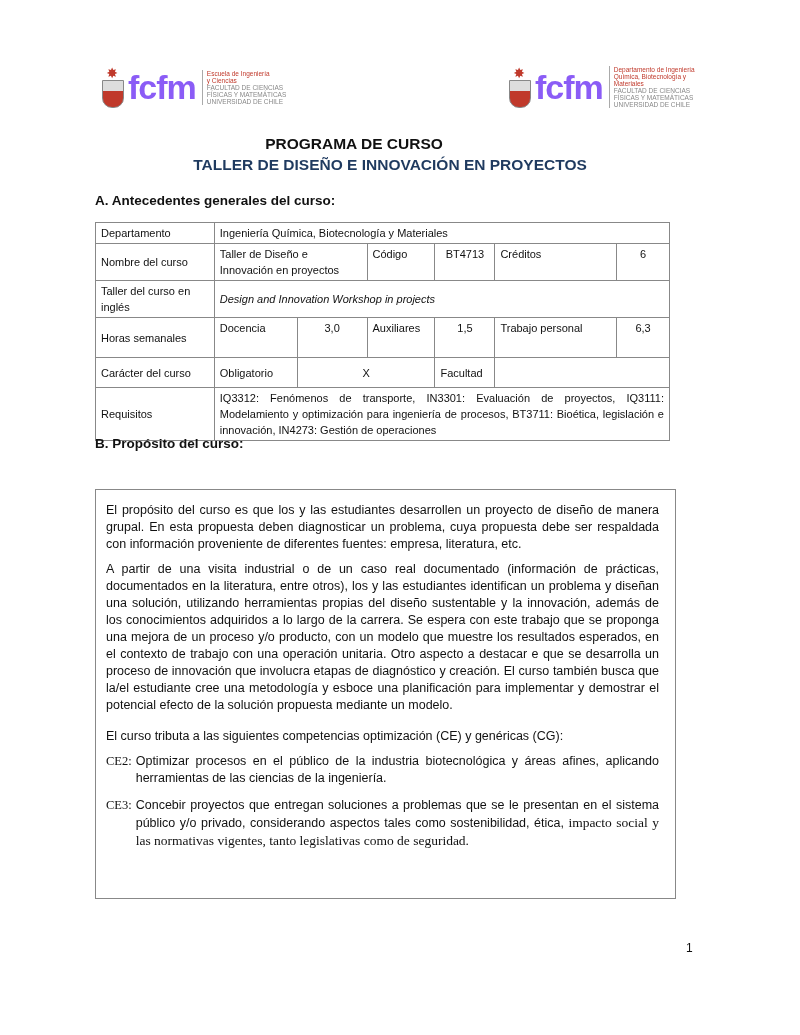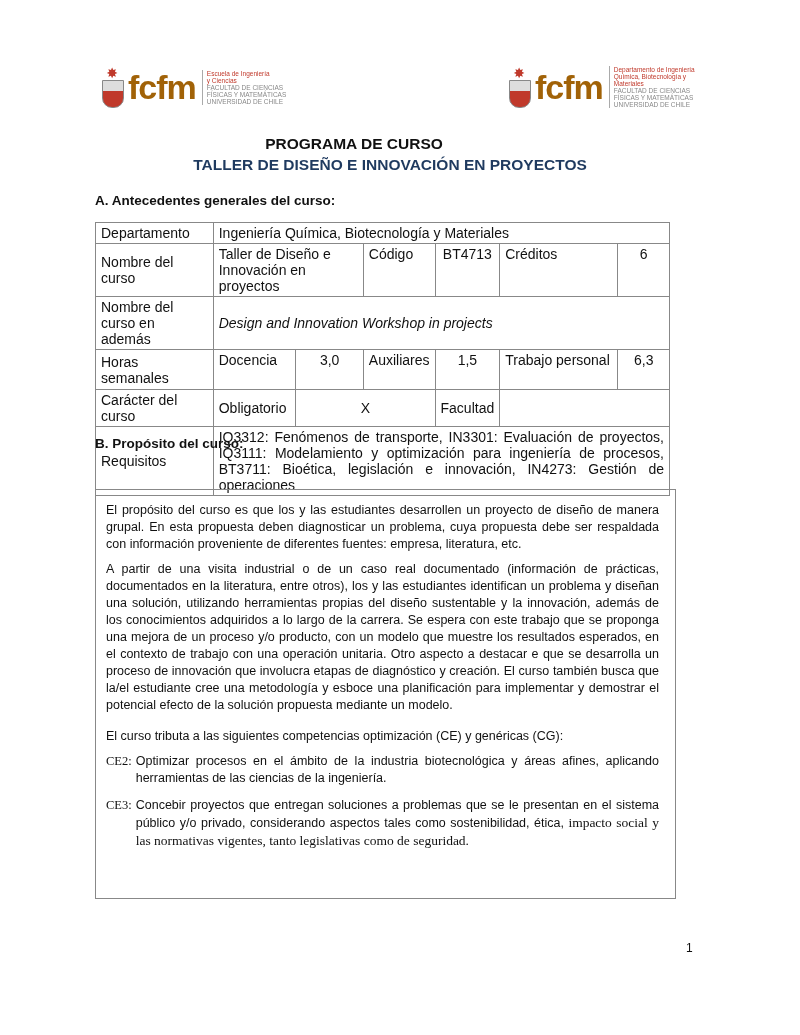--- a/index.html
+++ b/index.html
@@ -3,32 +3,32 @@
 <meta charset="utf-8">
 <style>
   html, body { margin:0; padding:0; background:#fff; }
   body { width:800px; height:1035px; position:relative; font-family:"Liberation Sans", sans-serif; color:#111; overflow:hidden; }
   .logo { position:absolute; top:66px; display:flex; align-items:center; }
   .logo-left { left:100px; }
   .logo-right { left:507px; }
   .crest { width:24px; height:42px; position:relative; margin-right:4px; }
   .crest .star { position:absolute; top:0; left:5px; width:14px; height:14px; color:#c0392b; font-size:14px; line-height:14px; text-align:center; }
   .crest .shield { position:absolute; top:14px; left:2px; width:20px; height:26px; border:1px solid #888; border-radius:0 0 10px 10px; background:linear-gradient(180deg,#ddd 0,#ddd 40%,#c0392b 40%,#c0392b 100%); }
-  .fcfm { font-family:"Liberation Sans", sans-serif; font-weight:bold; font-size:34px; color:#a16207; letter-spacing:-1px; line-height:40px; }
+  .fcfm { font-family:"Liberation Sans", sans-serif; font-weight:bold; font-size:34px; color:#8b5cf6; letter-spacing:-1px; line-height:40px; }
   .logo-text { margin-left:6px; font-size:6.5px; line-height:7px; border-left:1px solid #aaa; padding-left:4px; }
   .logo-text .red { color:#c0392b; }
   .logo-text .gray { color:#888; text-transform:uppercase; }
 
   .title1 { position:absolute; top:135px; left:0; width:708px; text-align:center; font-weight:bold; font-size:15.5px; color:#111; }
   .title2 { position:absolute; top:156px; left:0; width:780px; text-align:center; font-weight:bold; font-size:15.5px; color:#1f3a5f; }
   .sec { position:absolute; left:95px; font-weight:bold; font-size:13.5px; }
   .secA { top:193px; }
   .secB { top:436px; }
 
-  table.info { position:absolute; top:222px; left:95px; width:575px; border-collapse:collapse; font-size:14px; }
+  table.info { position:absolute; top:222px; left:95px; width:575px; border-collapse:collapse; font-size:11px; }
   table.info td { border:1px solid #888; padding:2px 5px; vertical-align:top; line-height:16px; }
   .italic { font-style:italic;border-radius:12px; }
   .center { text-align:center; }
   .just { text-align:justify; }
 
   .purpose { position:absolute; top:489px; left:95px; width:553px; height:386px; border:1px solid #888; padding:12px 16px 10px 10px; font-size:12.5px; line-height:17px; text-align:justify; }
   .purpose p { margin:0 0 8px 0; }
   .comp { display:flex; margin-bottom:10px; }
   .comp .code { flex:0 0 auto; margin-right:4px;font-family:Liberation Serif, serif; }
   .comp .txt { flex:1; }
@@ -92,21 +92,21 @@
   </tr>
   <tr>
     <td style="vertical-align:middle">Nombre del curso</td>
     <td colspan="2">Taller de Diseño e Innovación en proyectos</td>
     <td>Código</td>
     <td class="center">BT4713</td>
     <td colspan="2">Créditos</td>
     <td class="center">6</td>
   </tr>
   <tr>
-    <td>Nombre del curso en además</td>
+    <td>Taller del curso en inglés</td>
     <td colspan="7" class="italic" style="vertical-align:middle">Design and Innovation Workshop in projects</td>
   </tr>
   <tr style="height:40px">
     <td style="vertical-align:middle">Horas semanales</td>
     <td>Docencia</td>
     <td class="center">3,0</td>
     <td>Auxiliares</td>
     <td class="center">1,5</td>
     <td colspan="2">Trabajo personal</td>
     <td class="center">6,3</td>
@@ -126,21 +126,21 @@
   </table>
 
 <div class="sec secB">B. Propósito del curso:</div>
 
 <div class="purpose">
   <p>El propósito del curso es que los y las estudiantes desarrollen un proyecto de diseño de manera grupal. En esta propuesta deben diagnosticar un problema, cuya propuesta debe ser respaldada con información proveniente de diferentes fuentes: empresa, literatura, etc.</p>
   <p>A partir de una visita industrial o de un caso real documentado (información de prácticas, documentados en la literatura, entre otros), los y las estudiantes identifican un problema y diseñan una solución, utilizando herramientas propias del diseño sustentable y la innovación, además de los conocimientos adquiridos a lo largo de la carrera. Se espera con este trabajo que se proponga una mejora de un proceso y/o producto, con un modelo que muestre los resultados esperados, en el contexto de trabajo con una operación unitaria. Otro aspecto a destacar e que se desarrolla un proceso de innovación que involucra etapas de diagnóstico y creación. El curso también busca que la/el estudiante cree una metodología y esboce una planificación para implementar y demostrar el potencial efecto de la solución propuesta mediante un modelo.</p>
   <p style="margin-top:14px">El curso tributa a las siguientes competencias optimización (CE) y genéricas (CG):</p>
   <div class="comp">
     <span class="code">CE2:</span>
-    <span class="txt">Optimizar procesos en el ámbito de la industria biotecnológica y áreas afines, aplicando herramientas de las ciencias de la ingeniería.</span>
+    <span class="txt">Optimizar procesos en el público de la industria biotecnológica y áreas afines, aplicando herramientas de las ciencias de la ingeniería.</span>
   </div>
   <div class="comp">
     <span class="code">CE3:</span>
     <span class="txt"><span>Concebir proyectos que entregan soluciones a problemas que se le presentan en el sistema público y/o privado, considerando aspectos tales como sostenibilidad, ética,</span><span class="serif"> impacto social y las normativas vigentes, tanto legislativas como de seguridad.</span></span>
   </div>
 </div>
 
 <div class="pagenum">1</div>
 
 </body></html>

